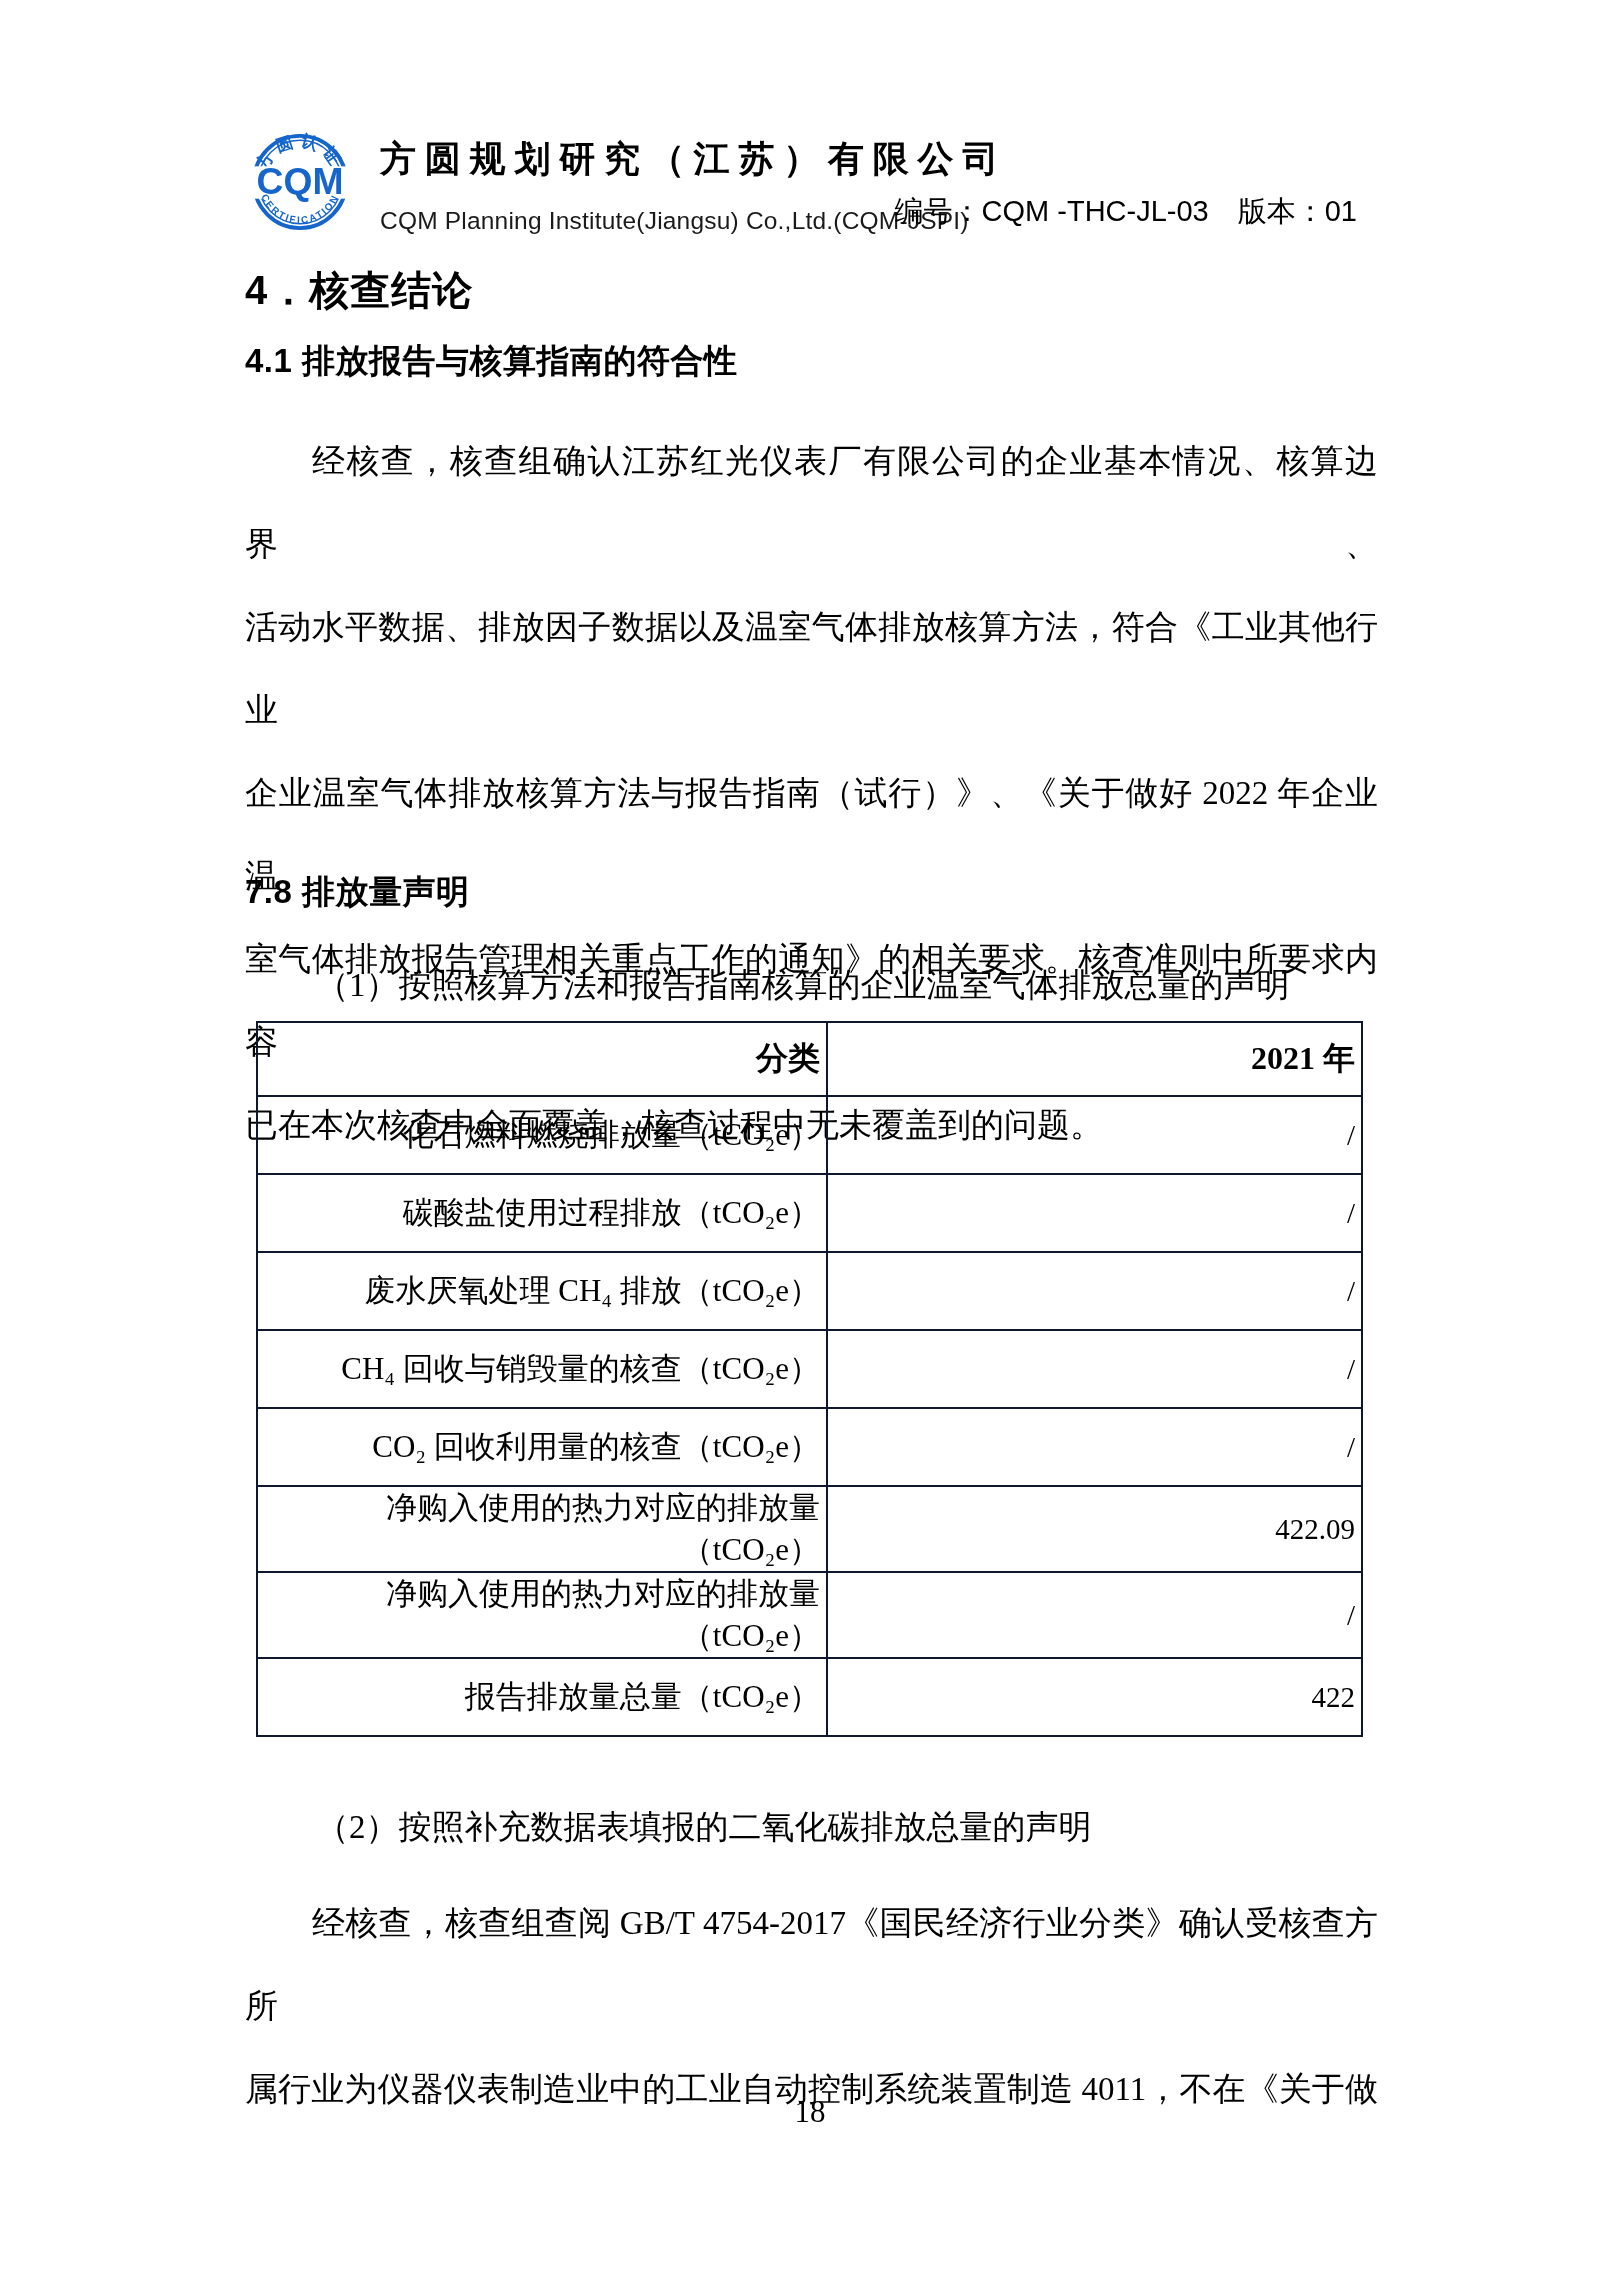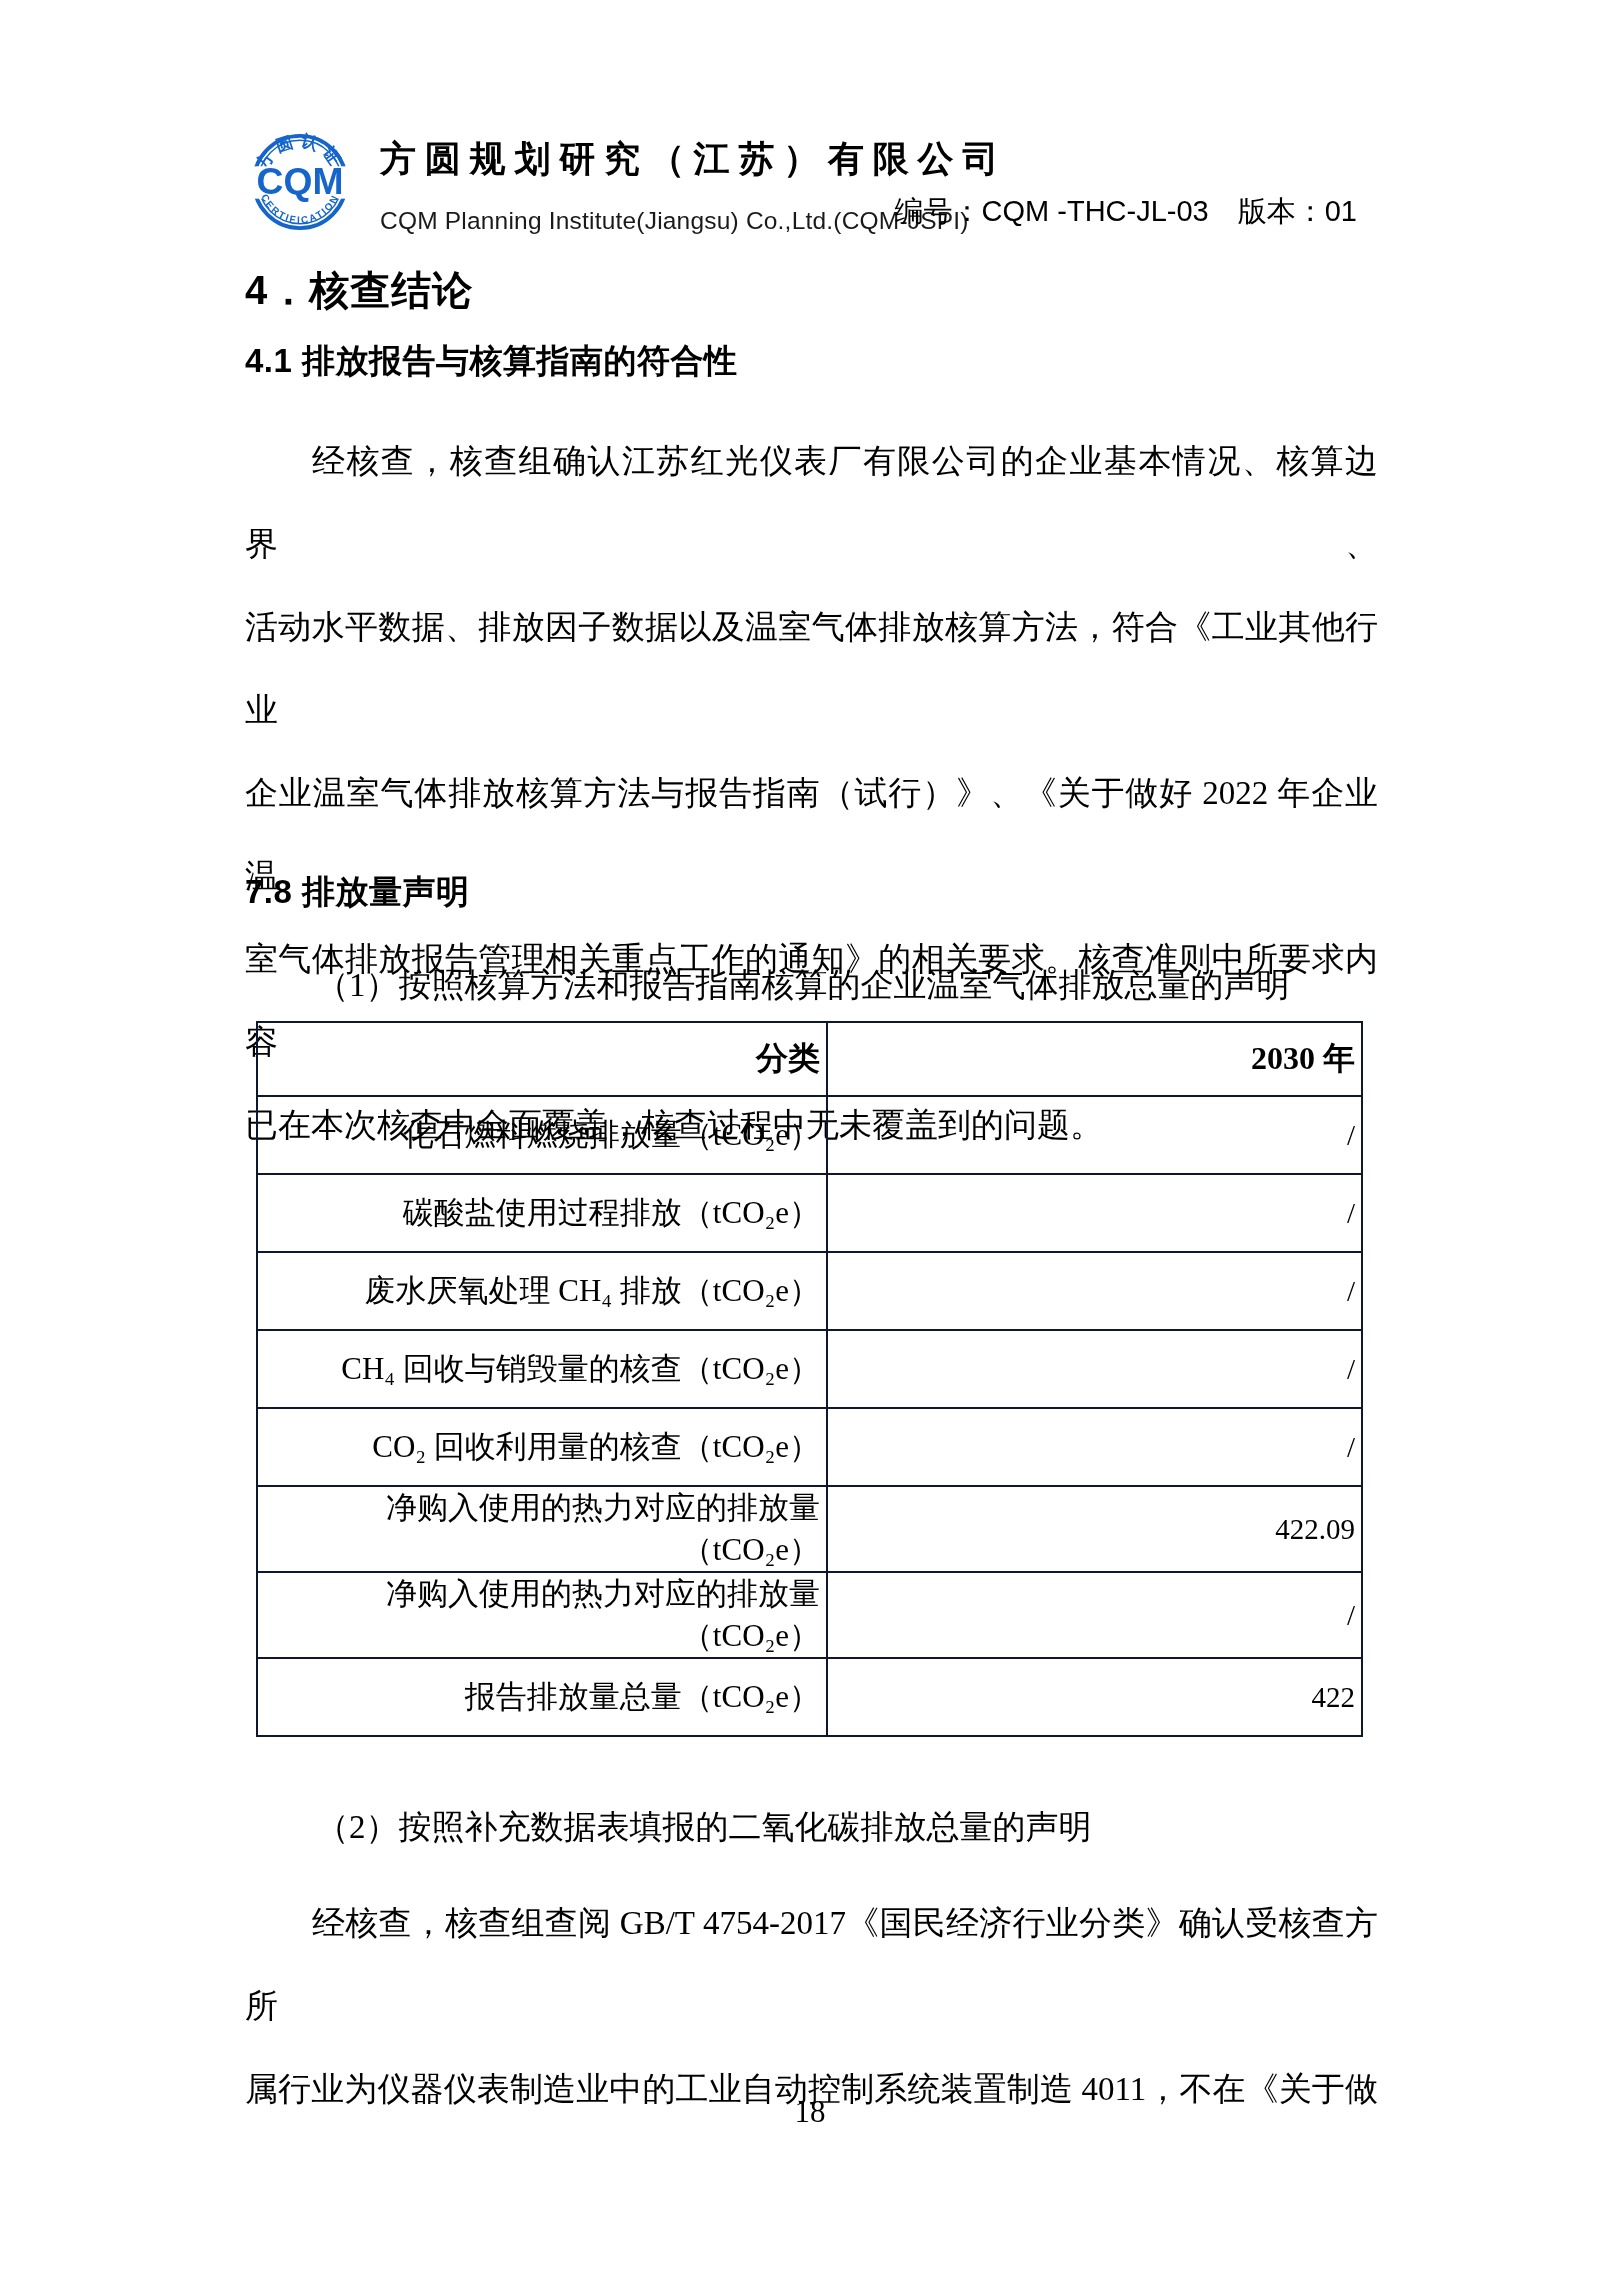--- a/index.html
+++ b/index.html
@@ -132,21 +132,21 @@
   <div class="item-line item1">（1）按照核算方法和报告指南核算的企业温室气体排放总量的声明</div>
 
   <table class="decl">
     <colgroup>
         <col class="c1">
         <col class="c2">
       </colgroup>
     <tbody>
         <tr class="head">
       <th>分类</th>
-      <th>2030 年</th>
+      <th>2021 年</th>
     </tr>
     <tr>
       <td class="lbl">化石燃料燃烧排放量（tCO₂e）</td>
       <td class="val">/</td>
     </tr>
     <tr>
       <td class="lbl">碳酸盐使用过程排放（tCO₂e）</td>
       <td class="val">/</td>
     </tr>
     <tr>

